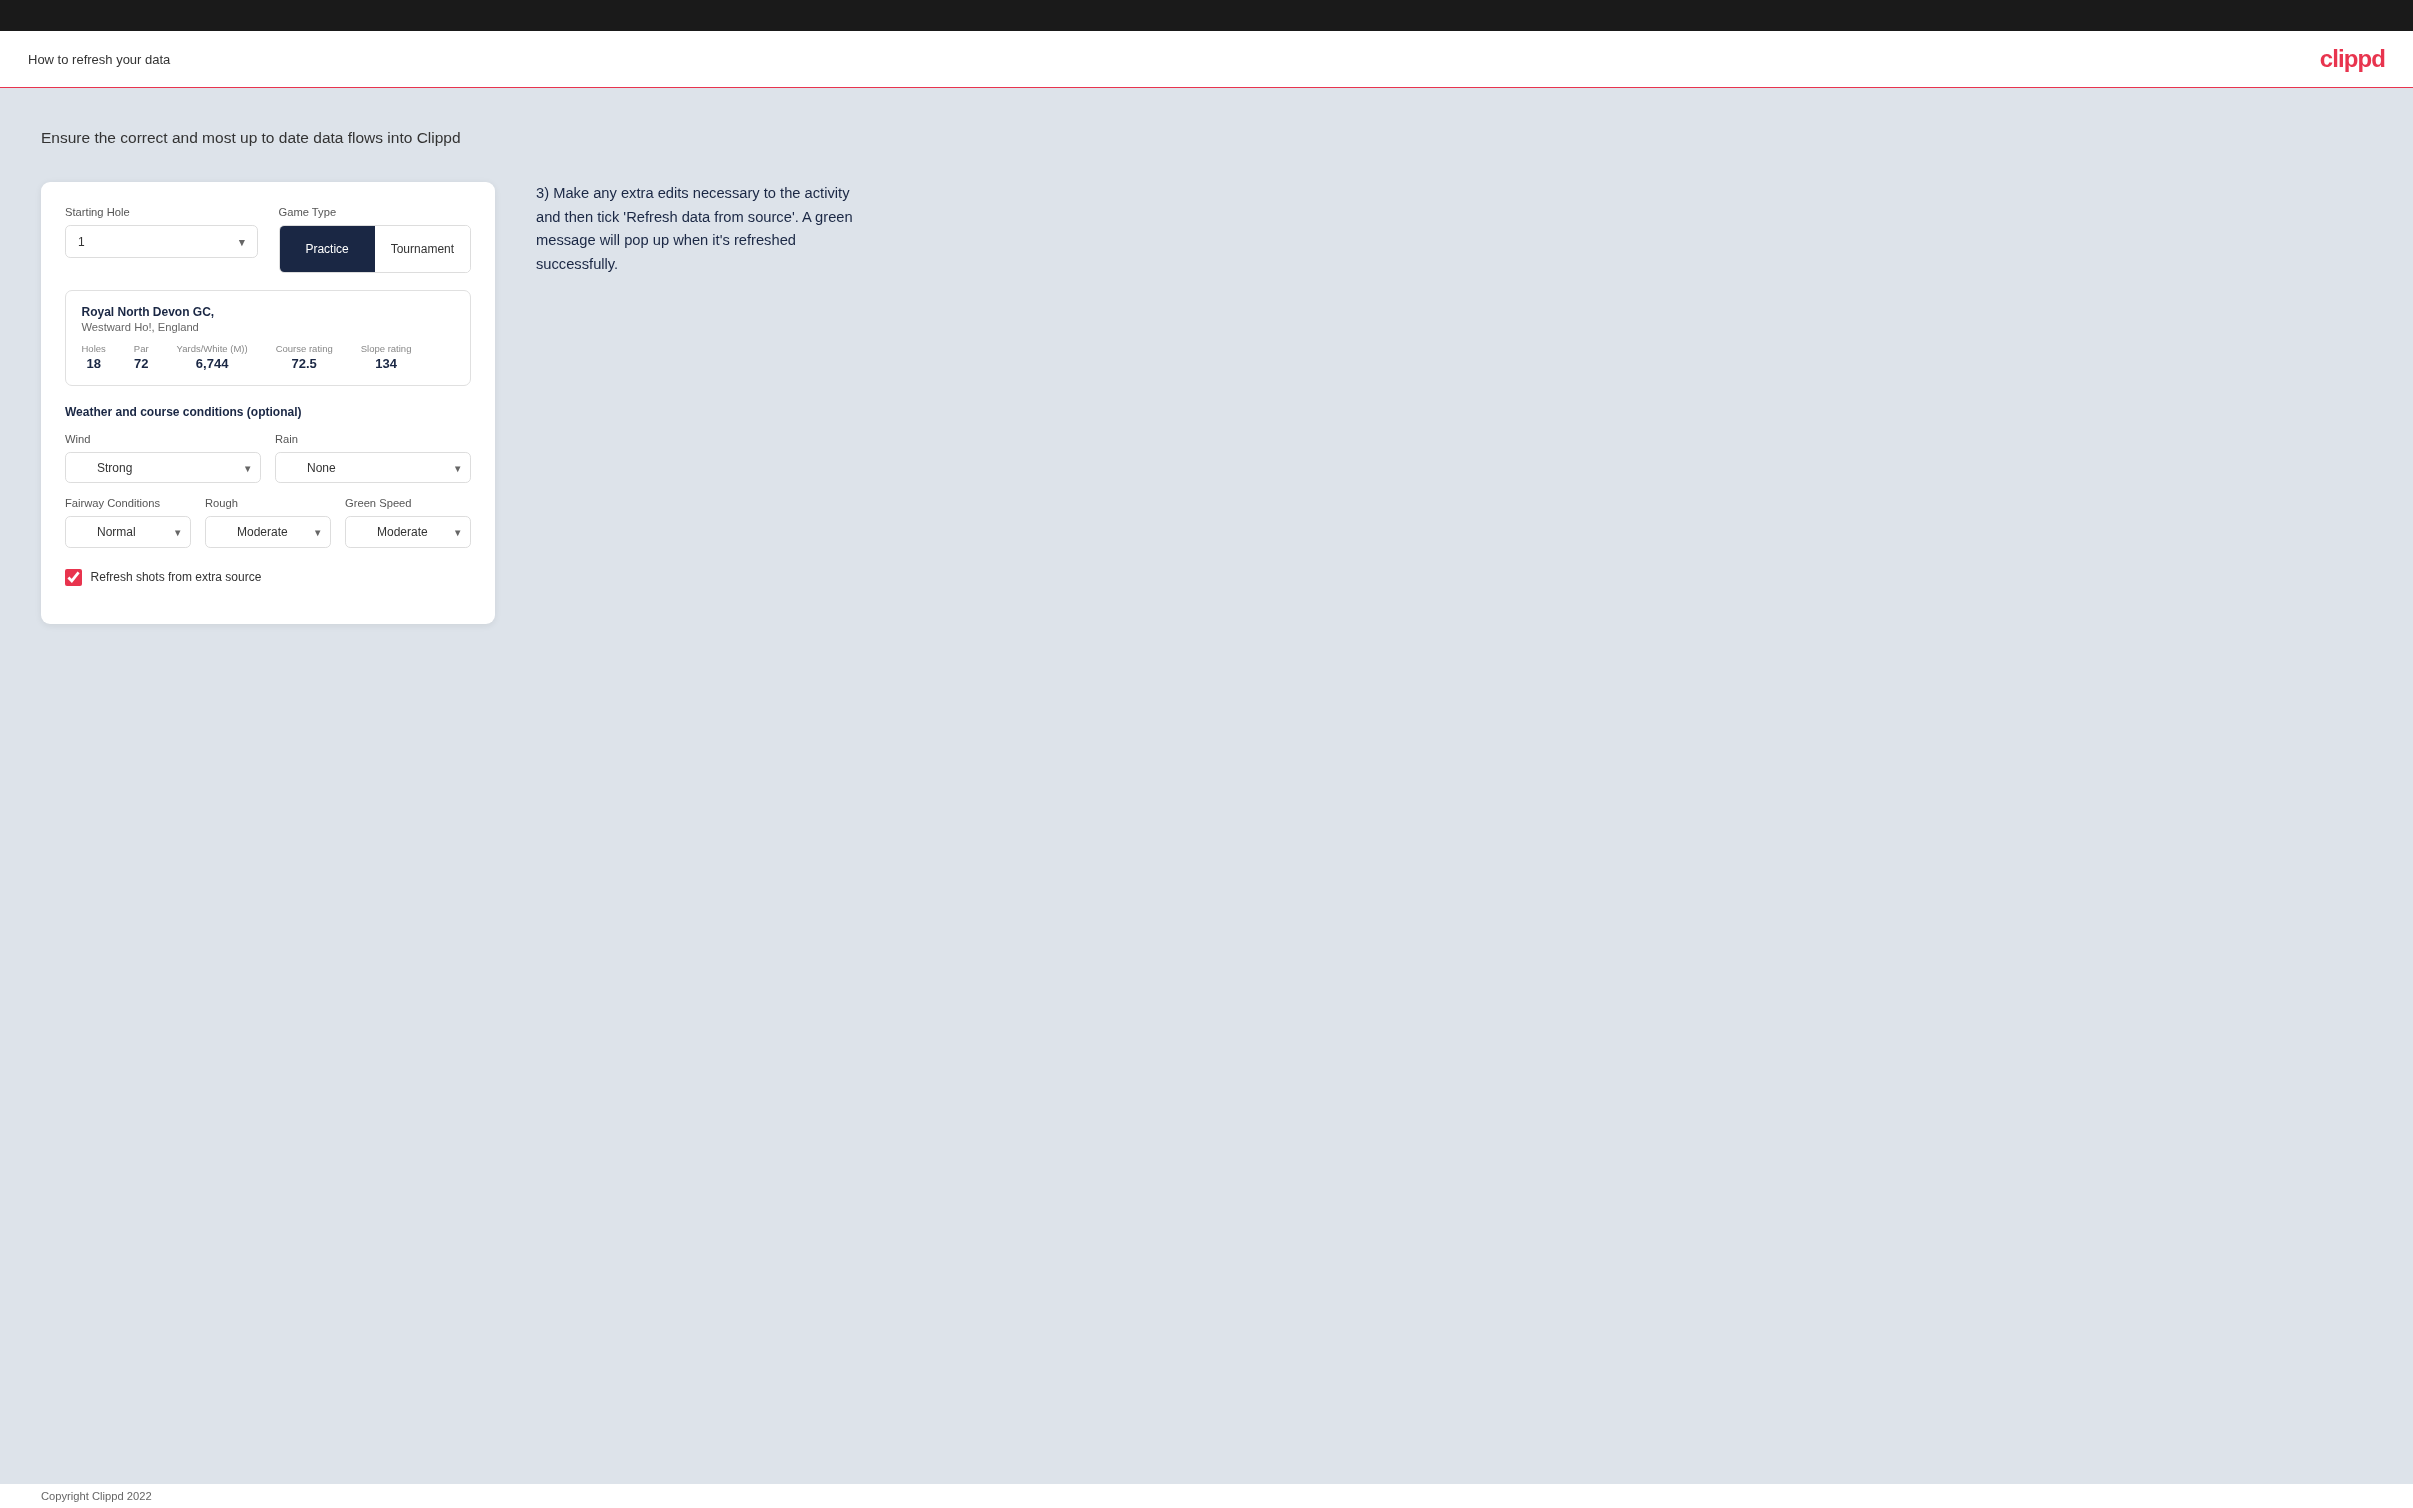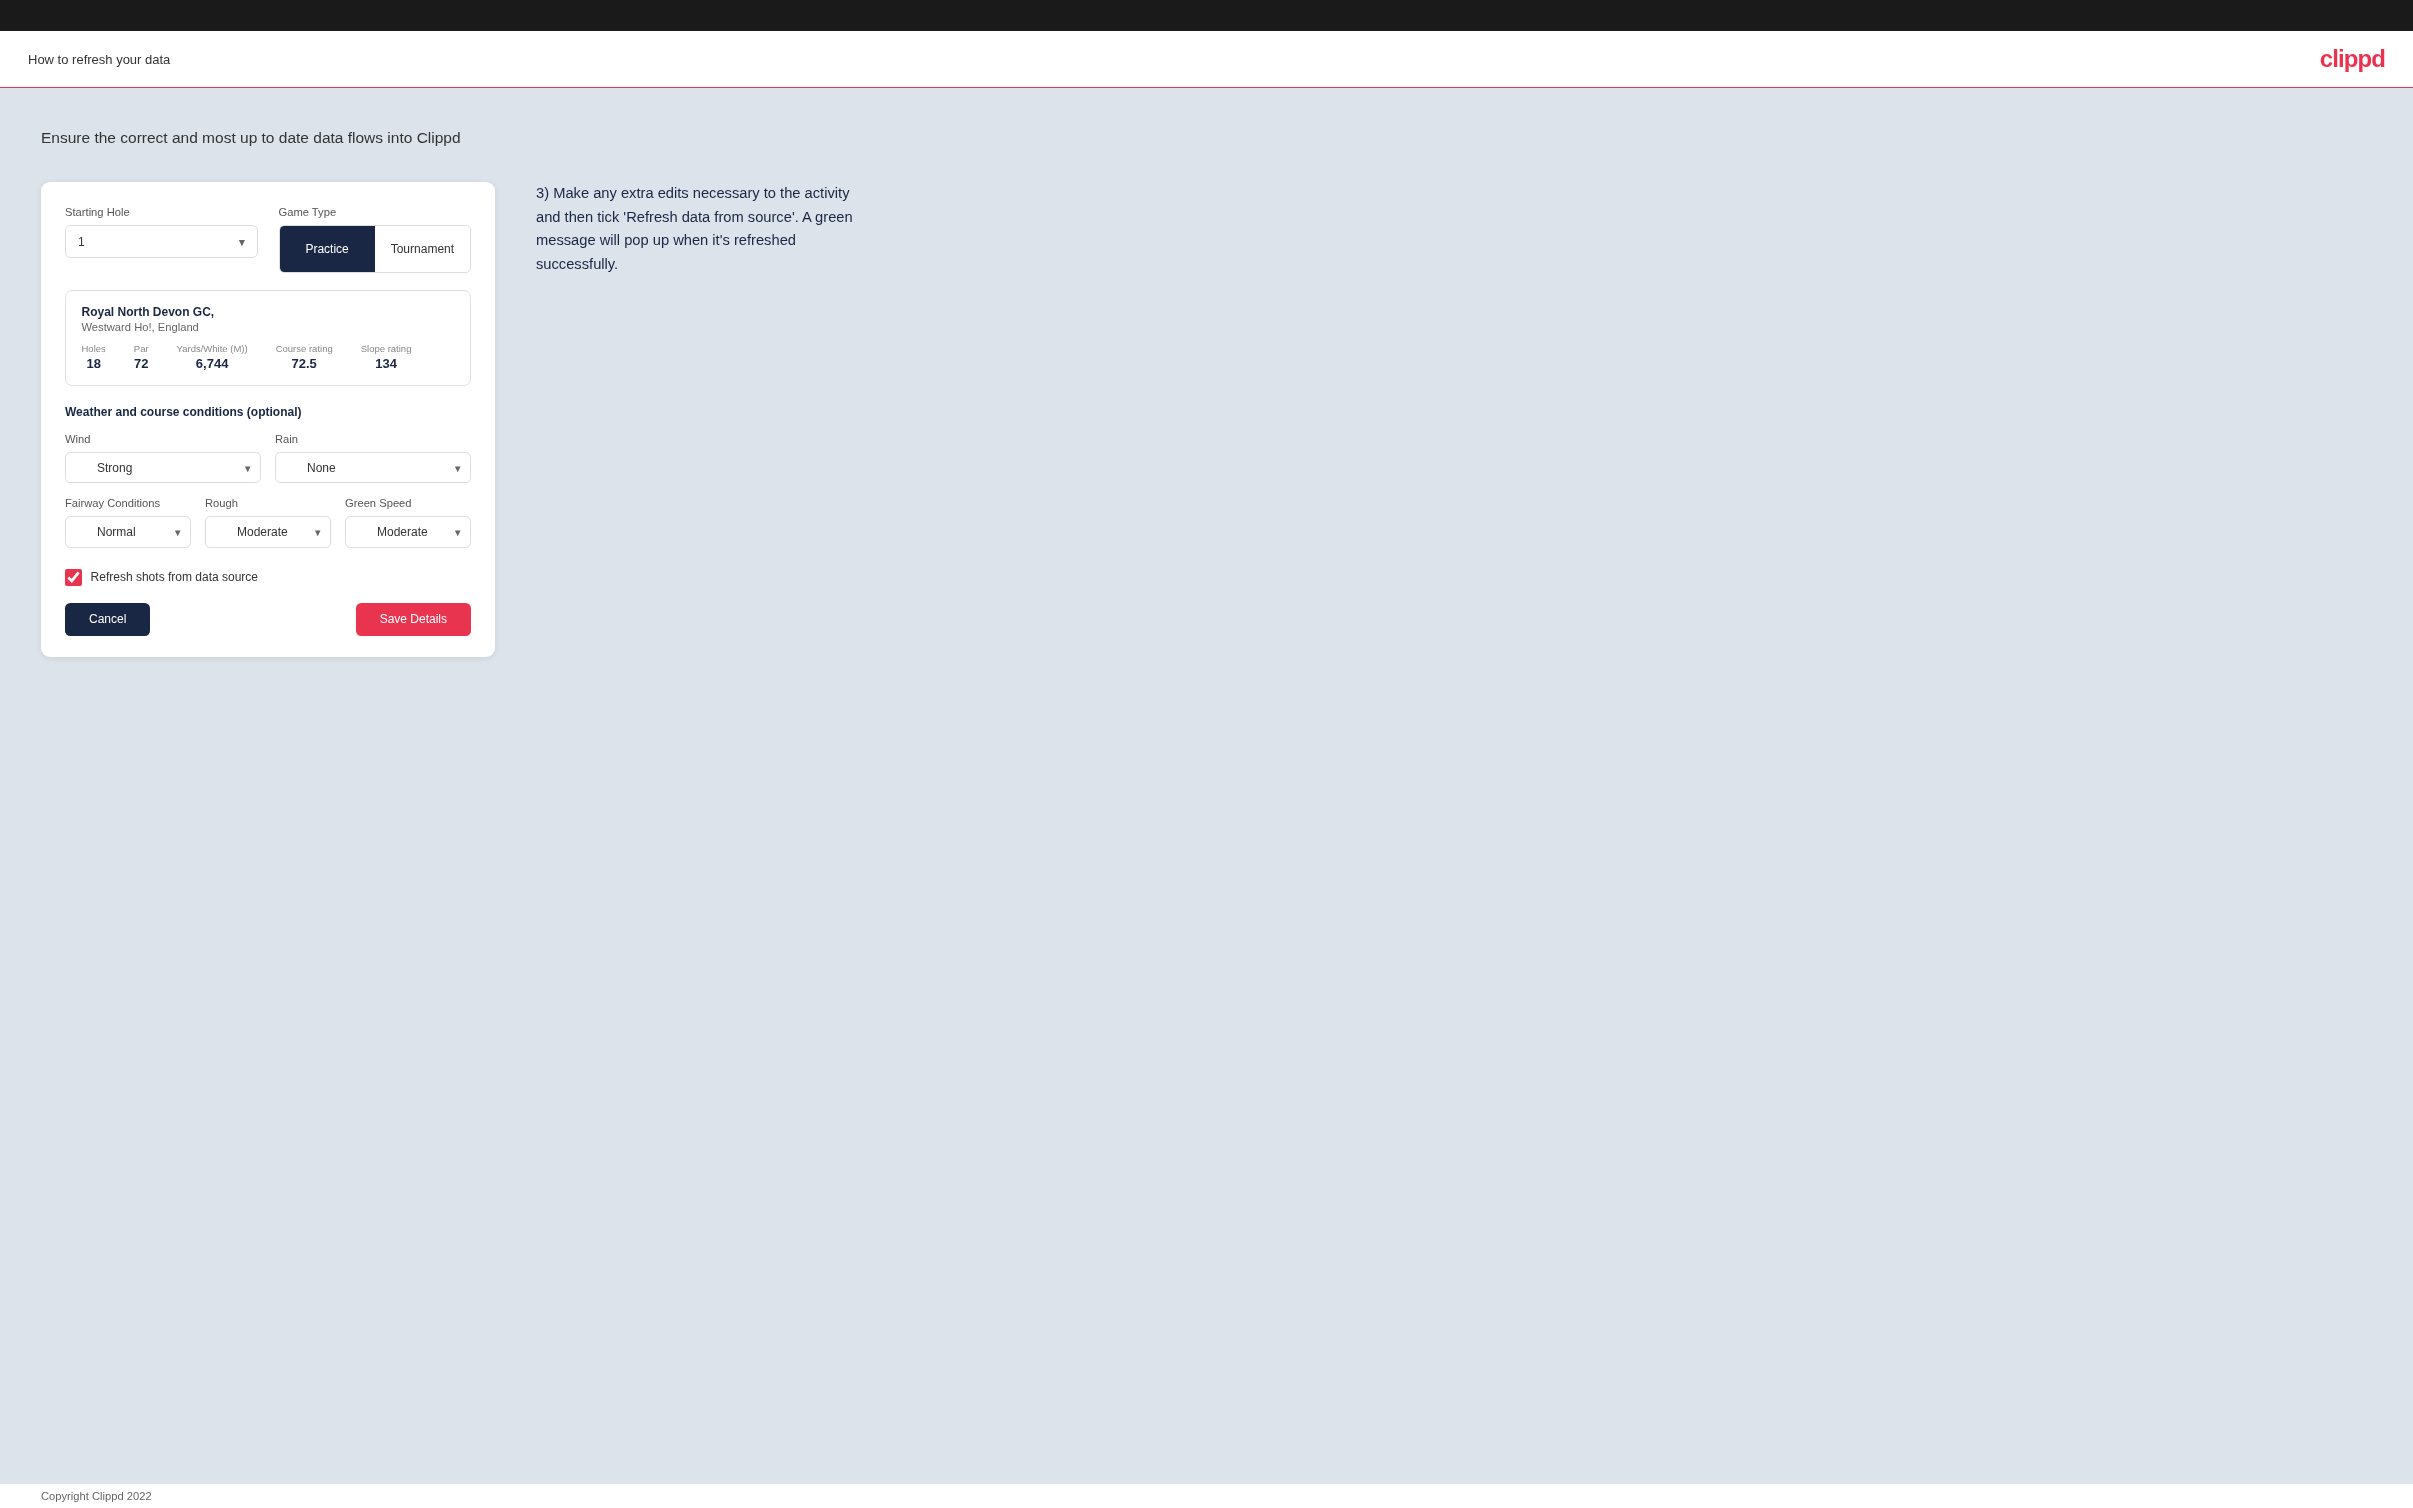--- a/index.html
+++ b/index.html
@@ -383,27 +383,23 @@
             <select class="dropdown-control">
               <option>Moderate</option>
             </select>
             <span class="dropdown-arrow">▼</span>
           </div>
         </div>
       </div>
 
       <div class="checkbox-row">
         <input type="checkbox" class="checkbox-input" id="refresh-cb" checked="" style="">
-        <label class="checkbox-label" for="refresh-cb">Refresh shots from data source</label>
+        <label class="checkbox-label" for="refresh-cb">Refresh shots from extra source</label>
       </div>
 
-      <div class="card-actions">
-        <button class="btn-cancel">Cancel</button>
-        <button class="btn-save">Save Details</button>
-      </div>
     </div>
 
     <div class="instruction-text">
       <p>3) Make any extra edits necessary to the activity and then tick 'Refresh data from source'. A green message will pop up when it's refreshed successfully.</p>
     </div>
   </div>
 </div>
 
 <div class="footer">
   <span>Copyright Clippd 2022</span>

